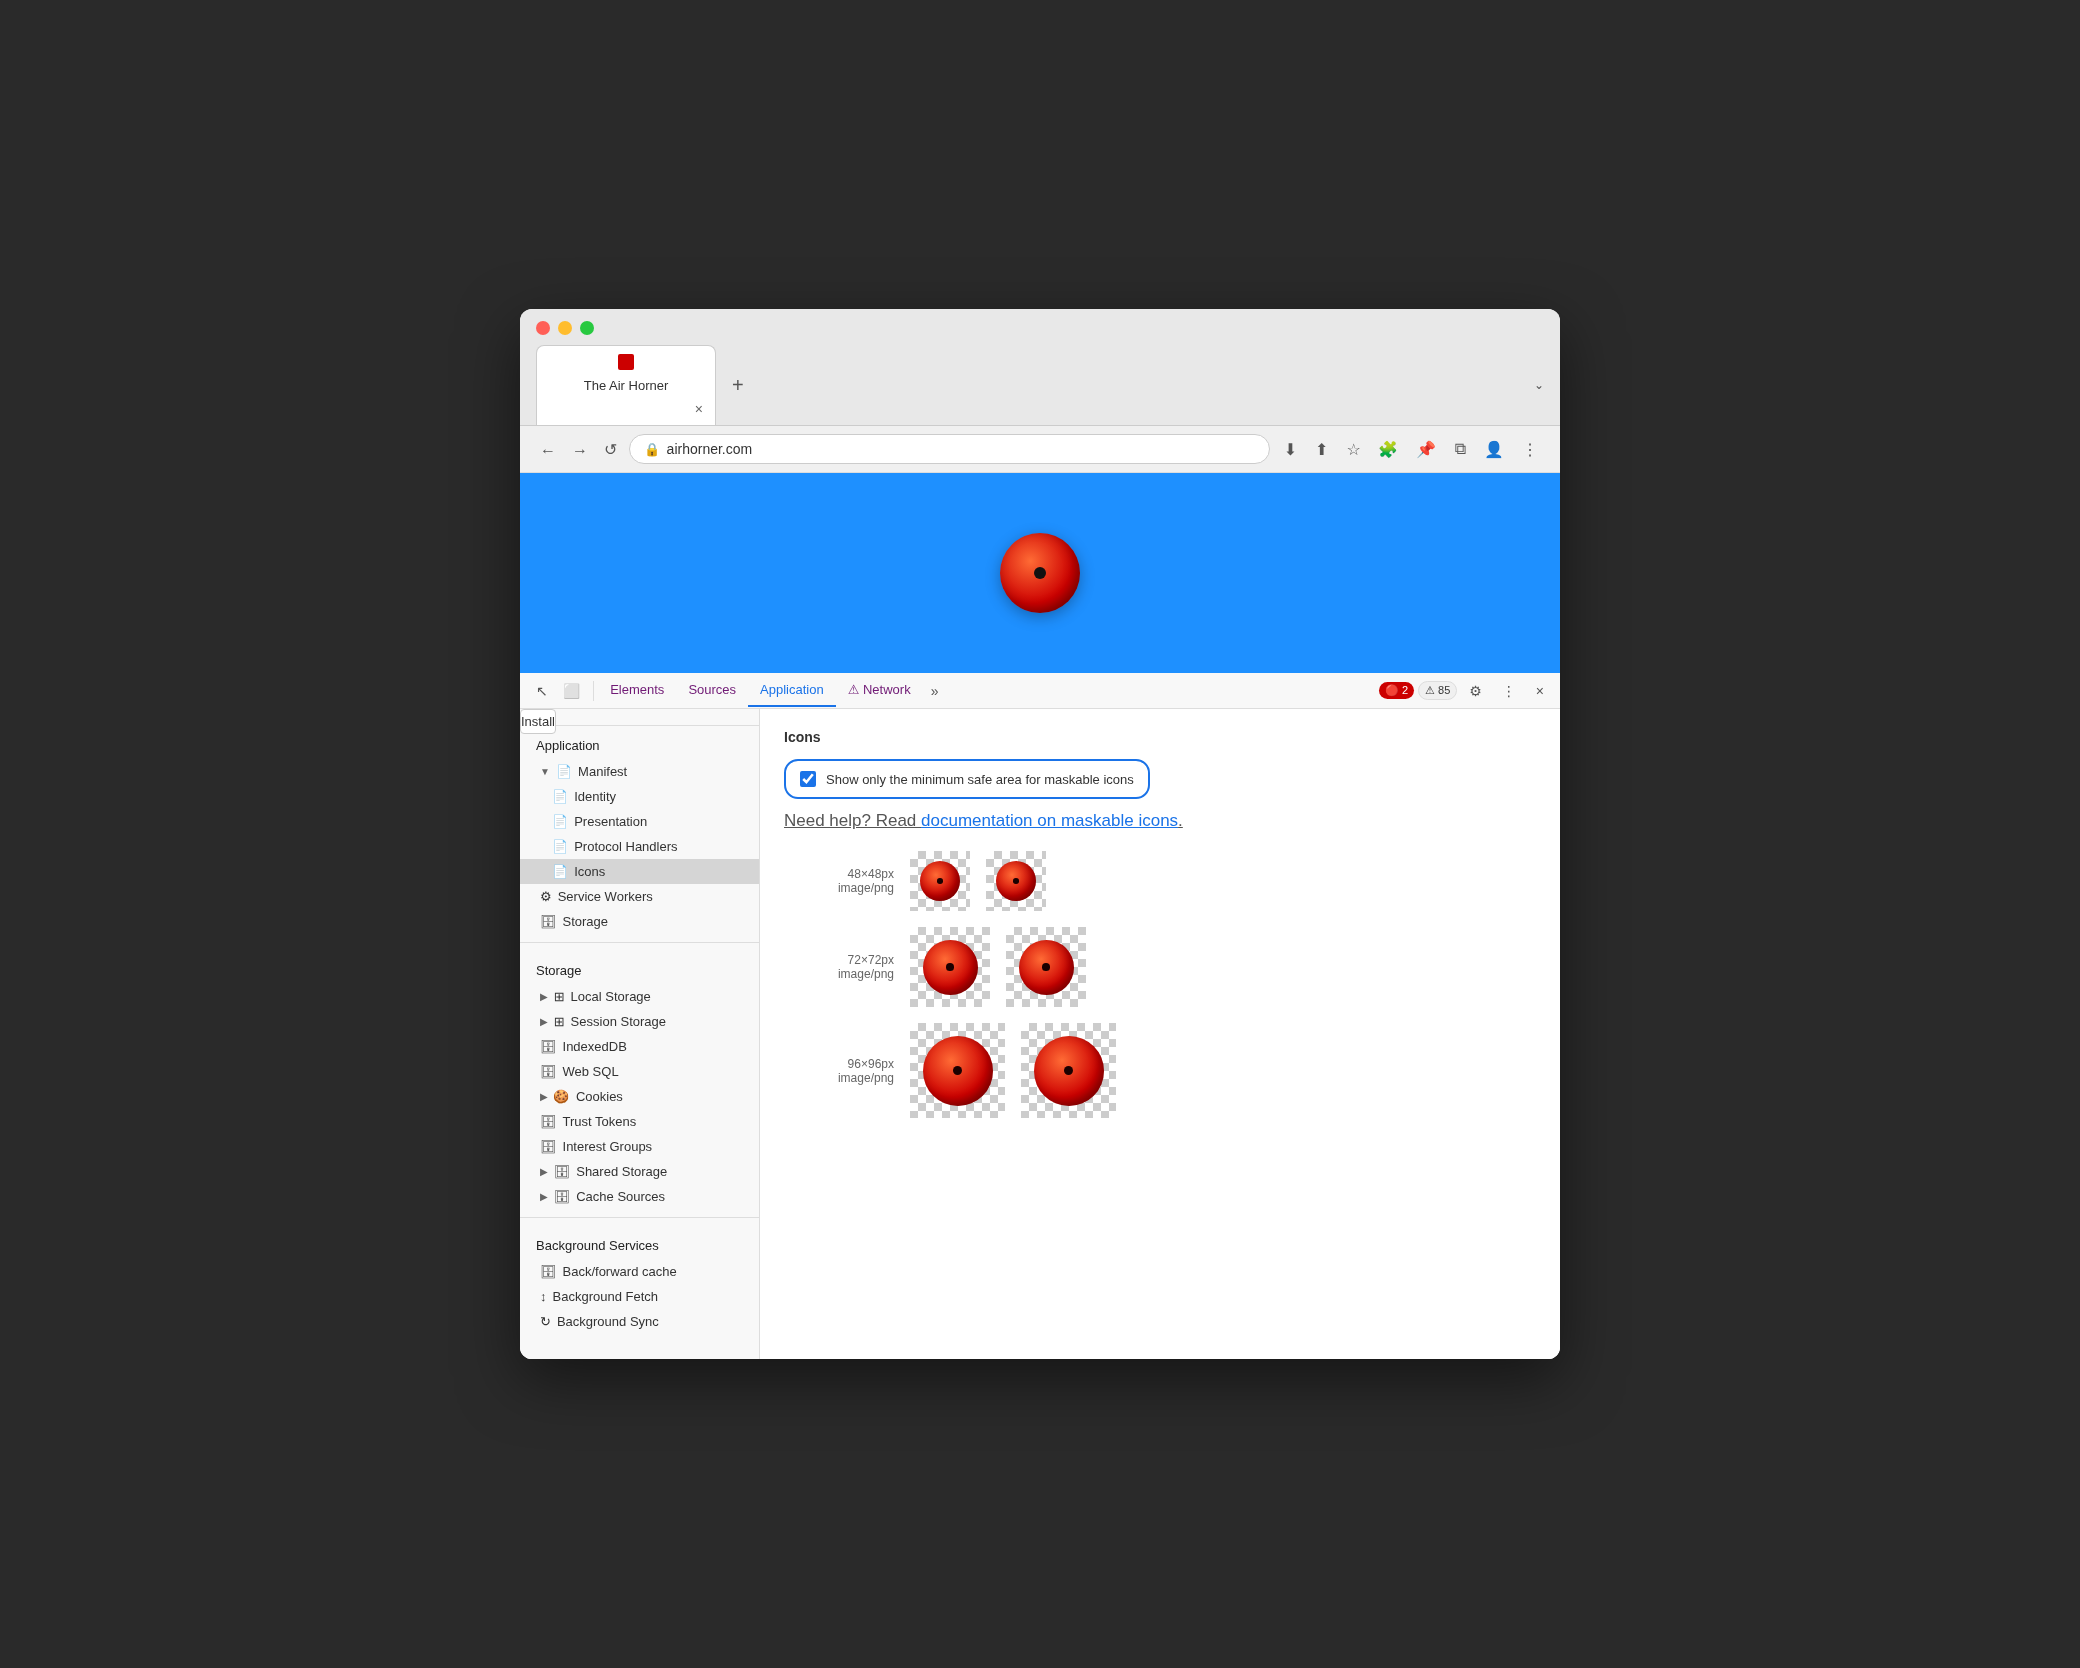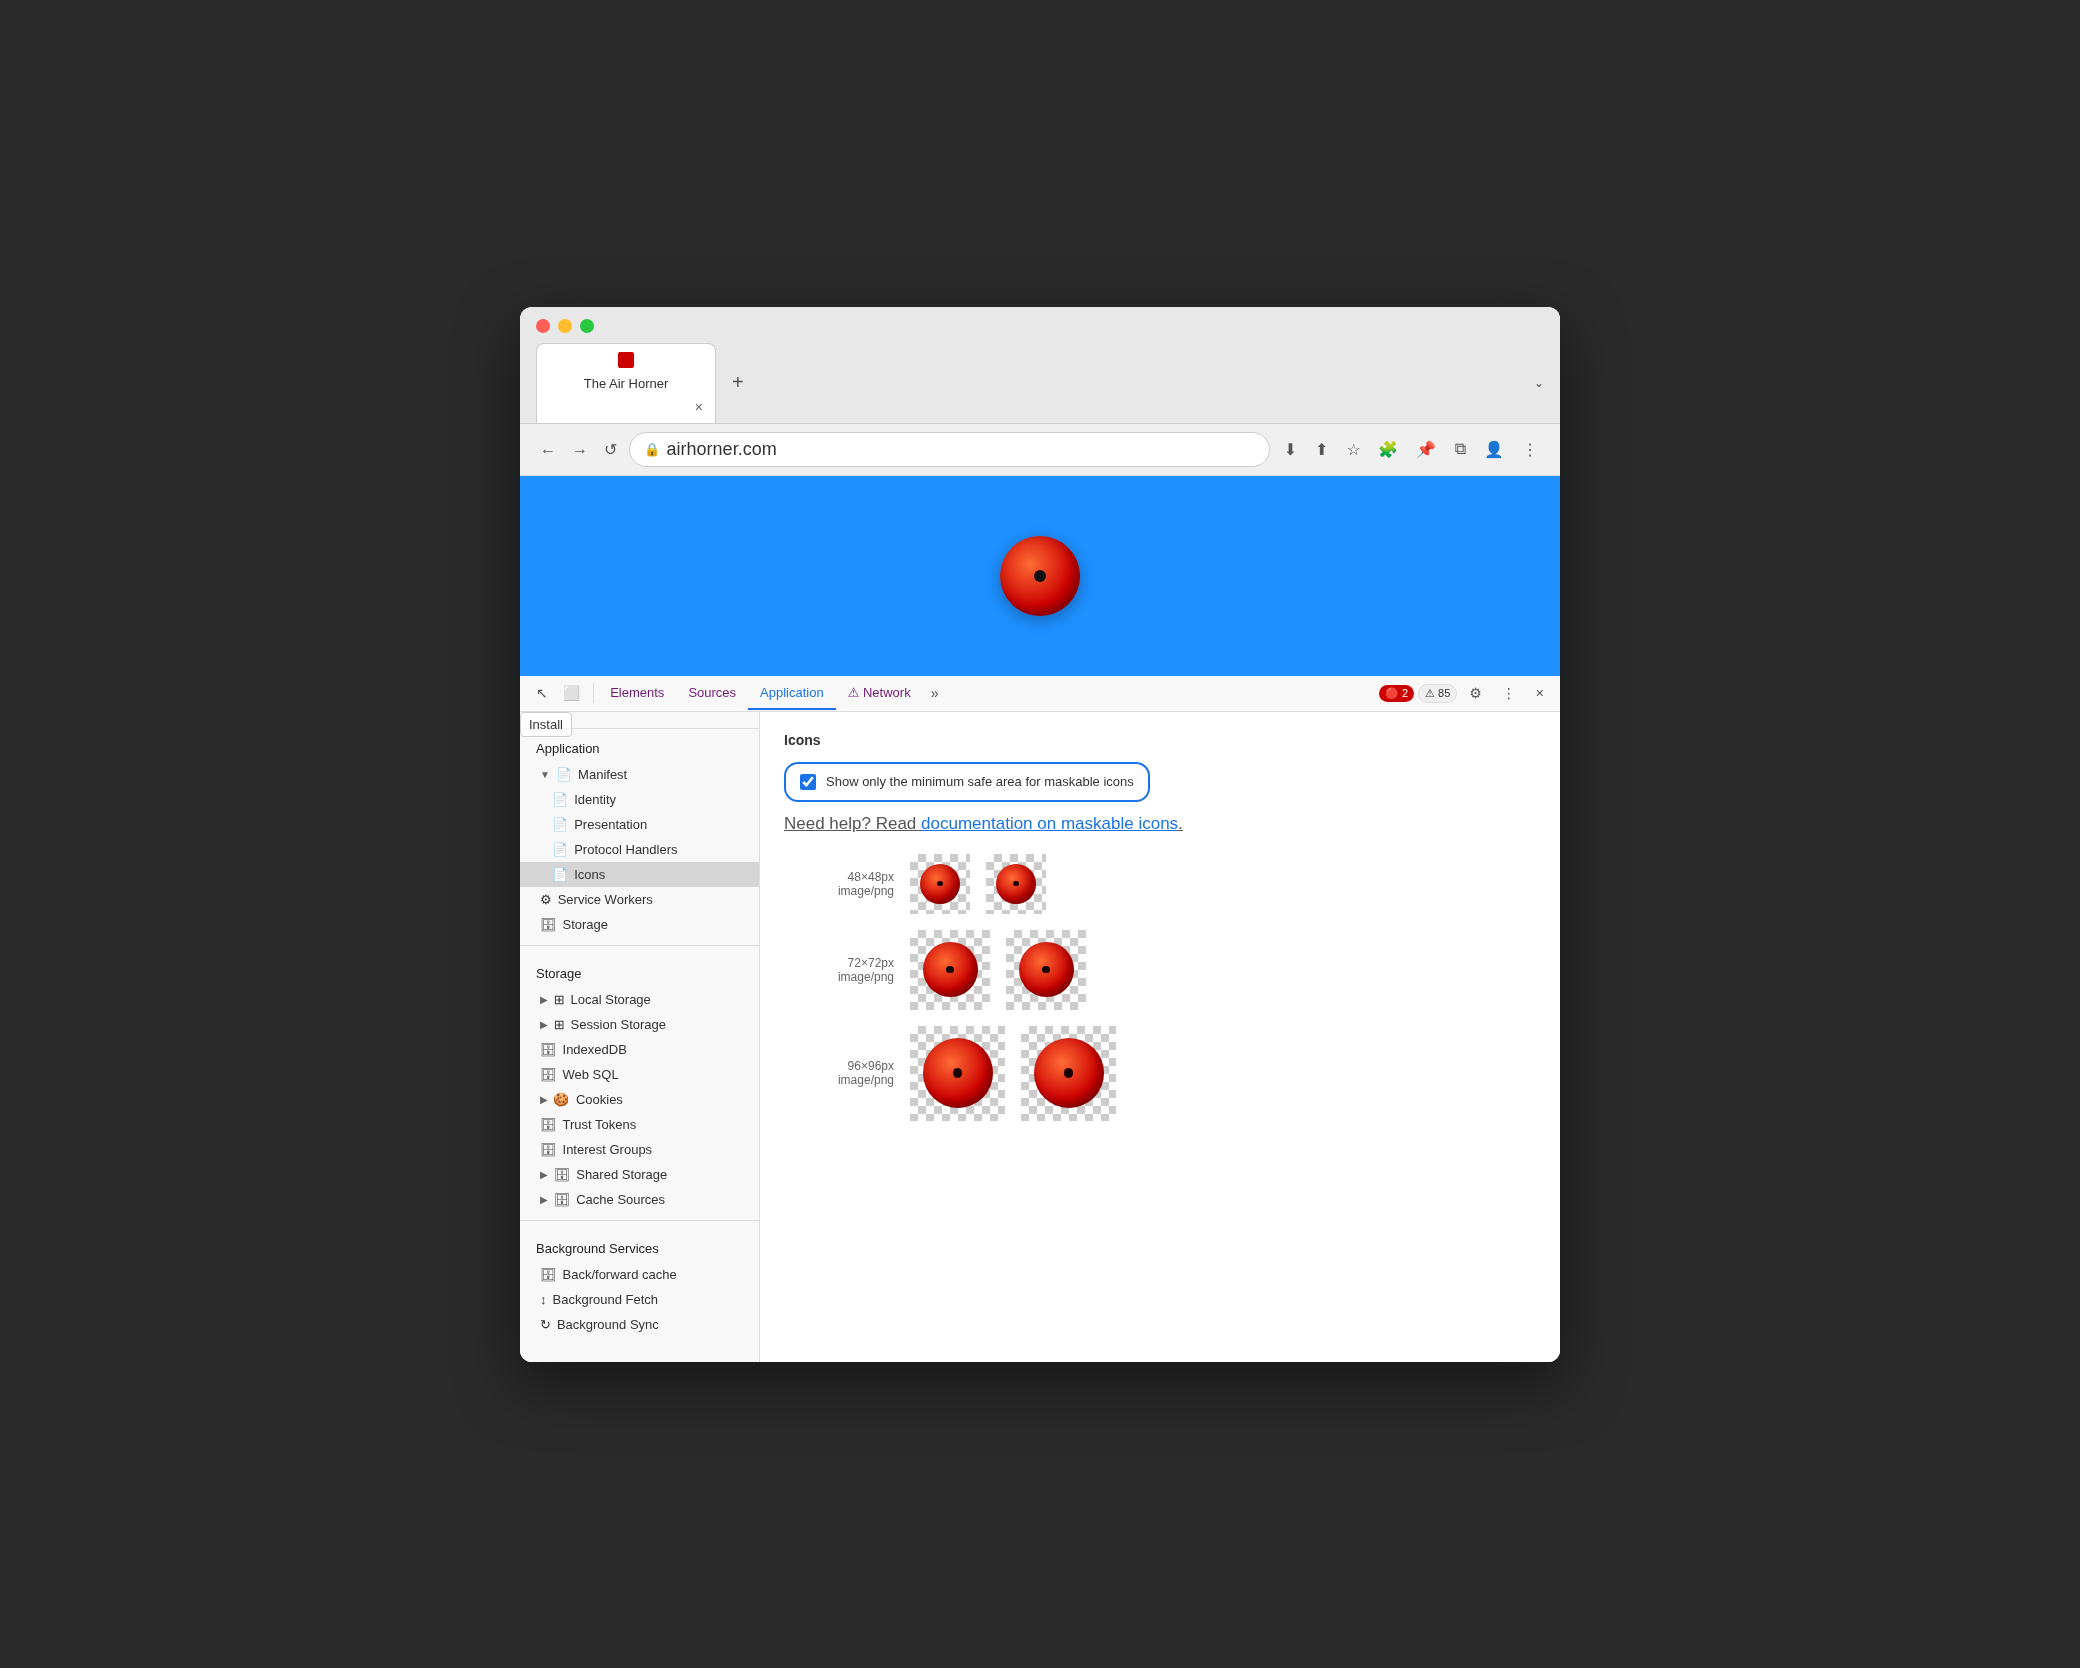--- a/index.html
+++ b/index.html
@@ -130,21 +130,21 @@
       gap: 6px;
     }
 
     .lock-icon {
       color: #555;
       font-size: 13px;
     }
 
     .url-text {
       color: #333;
-      font-size: 18px;
+      font-size: 14px;
       text-align: center;
     }
 
     .toolbar-icons {
       display: flex;
       gap: 6px;
       align-items: center;
     }
 
     .toolbar-icon-btn {
@@ -460,21 +460,21 @@
     }
 
     
     .install-btn {
       position: absolute;
       top: 0;
       left: 0;
       background: #fff;
       border: 1px solid #ccc;
       border-radius: 4px;
-      padding: 4px 8px;
+      padding: 4px 0;
       font-size: 13px;
       cursor: pointer;
       font-weight: 500;
       color: #333;
     }
 
     .sidebar-with-install {
       position: relative;
     }
 

